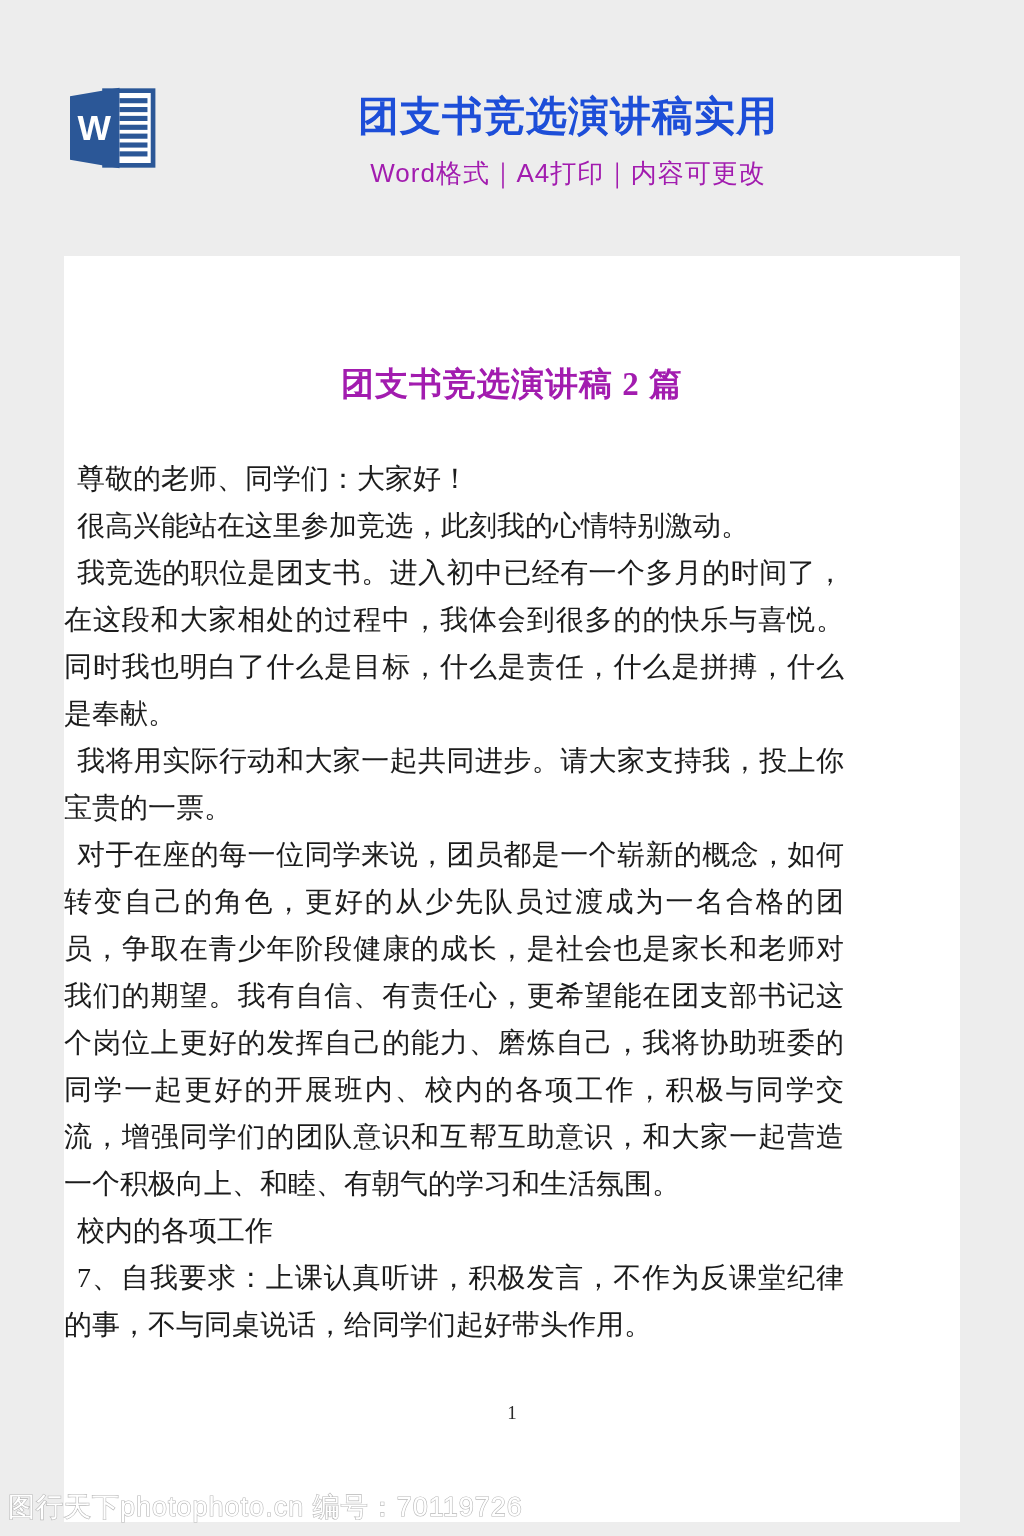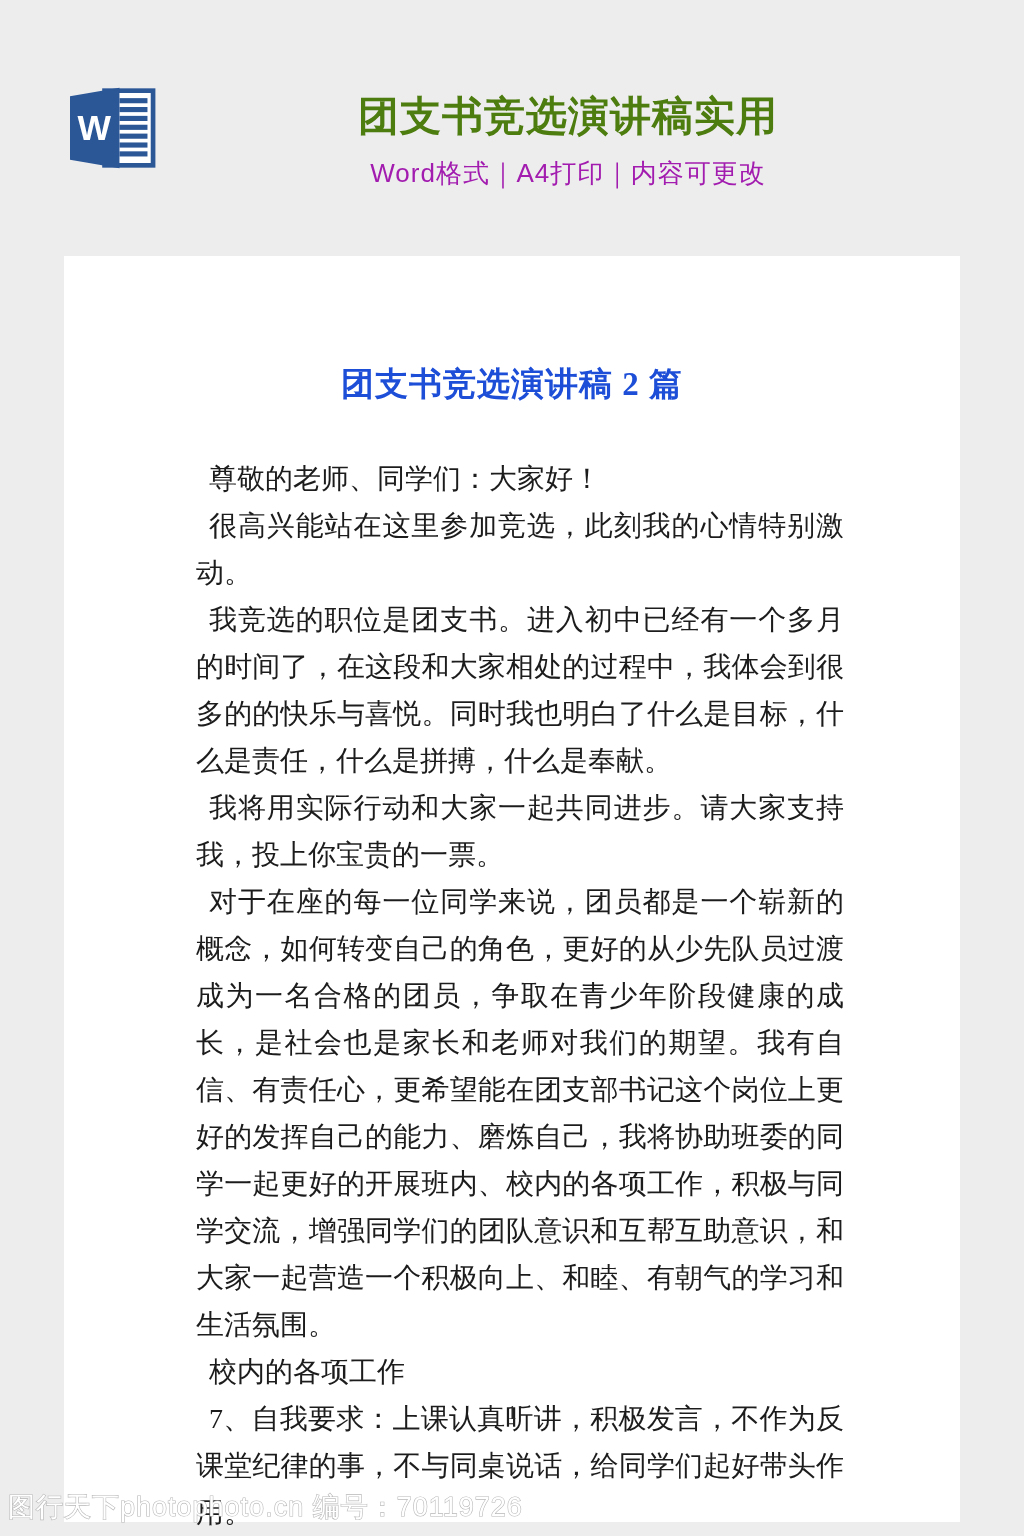--- a/index.html
+++ b/index.html
@@ -28,21 +28,21 @@
     position: absolute;
     left: 130px; top: 92px;
     width: 876px;
     text-align: center;
   }
   .header-title {
     margin: 0;
     font-size: 41px;
     font-weight: bold;
     letter-spacing: 1px;
-    color: #4d7c0f;
+    color: #1d4ed8;
     line-height: 48px;
   }
   .header-subtitle {
     margin-top: 16px;
     font-size: 26px;
     color: #a21caf;
     letter-spacing: 1px;
   }
 
   
@@ -52,26 +52,25 @@
     width: 896px; height: 1266px;
     background: #ffffff;
   }
   .doc-title {
     margin: 0;
     padding-top: 106px;
     text-align: center;
     font-family: "Liberation Serif", "DejaVu Serif", serif;
     font-size: 33px;
     font-weight: 600;
-    color: #1d4ed8;
+    color: #a21caf;
     letter-spacing: 1px;
   }
   .doc-body {
     margin-top: 48px;
-    padding-left: 132px;
     padding-right: 116px;
     font-family: "Liberation Serif", "DejaVu Serif", serif;
     font-size: 28px;
     line-height: 47px;
     color: #1c1c1c;
     text-align: justify;
   }
   .doc-body p {
     margin: 0;
     text-indent: 13px;

